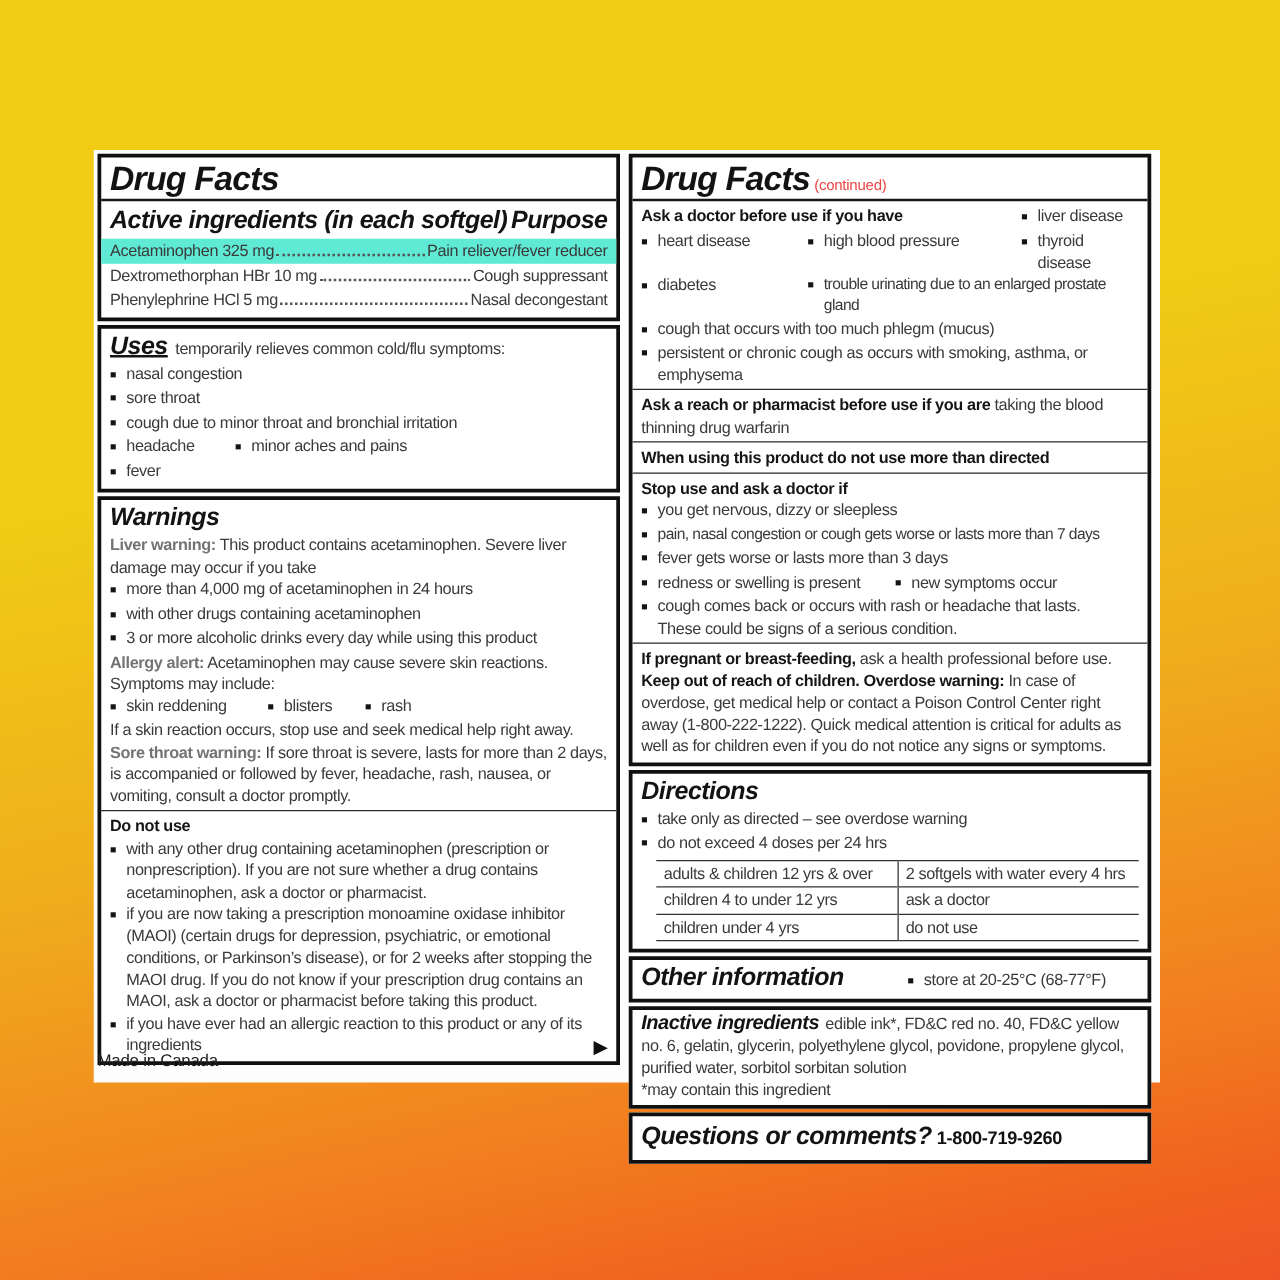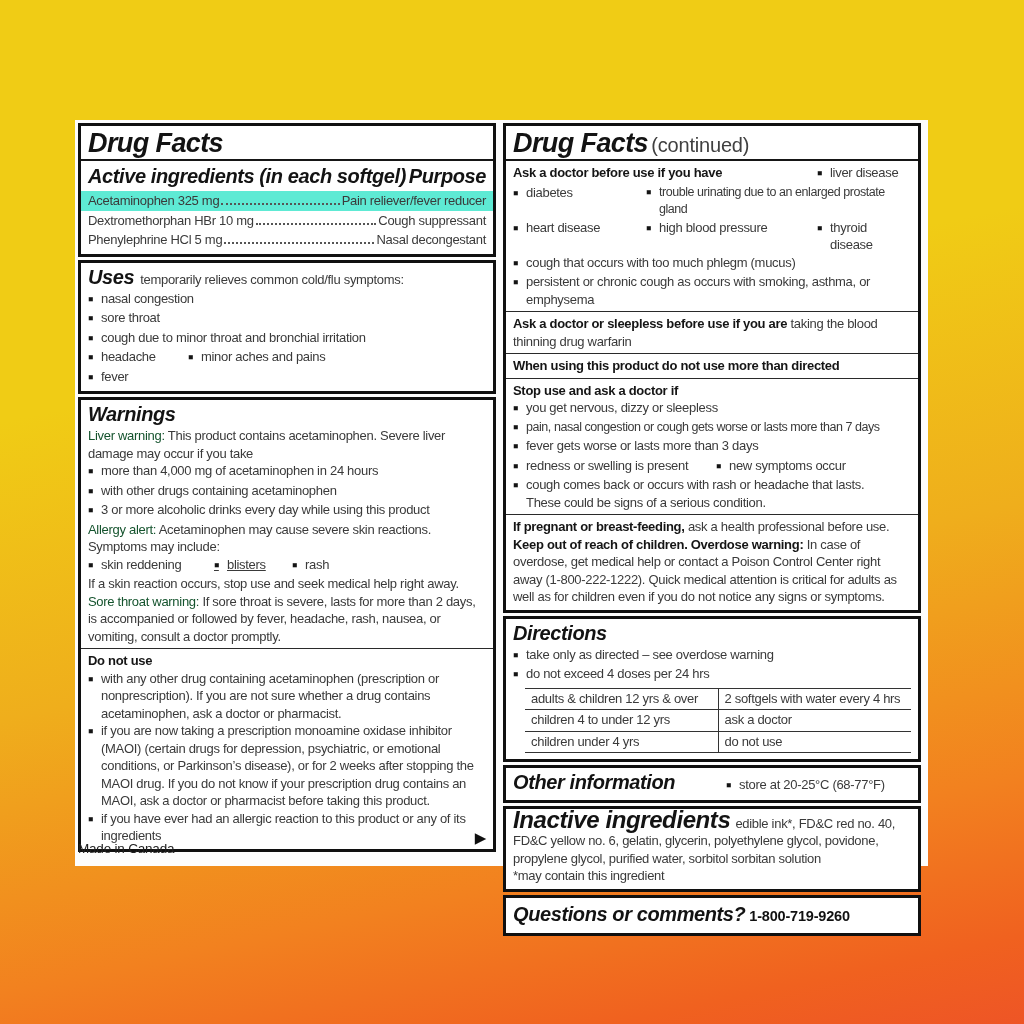--- a/index.html
+++ b/index.html
@@ -15,49 +15,49 @@
   }
   .cols { display:flex; gap:7px; padding:3px; }
   .col { width:418px; flex:none; display:flex; flex-direction:column; gap:3px; height:712px; }
   .box {
     border:3px solid #101010; background:#fff;
     padding:2px 7px 4px 7px; color:#3a3a3a;
     font-size:13px; line-height:17.5px; letter-spacing:-0.3px;
   }
   .grow { flex:1; position:relative; }
   .title { font-style:italic; font-weight:bold; font-size:27px; line-height:30px; color:#131313; letter-spacing:-0.6px; }
-  .continued { font-style:normal; font-weight:normal; font-size:20px; color:#404040; letter-spacing:-0.2px; }
+  .continued { font-style:normal; font-weight:normal; font-size:12px; color:#ef4444; letter-spacing:-0.2px; }
   .rule  { border-top:2px solid #161616; margin:1px -7px 3px -7px; }
   .thin  { border-top:1.5px solid #2a2a2a; margin:3px -7px 3px -7px; }
   .sechead { font-style:italic; font-weight:bold; font-size:20px; line-height:25px; color:#131313; letter-spacing:-0.4px; }
   .subhead { font-weight:bold; color:#151515; }
-  .bold { font-weight:normal; color:#14532d; }
+  .bold { font-weight:bold; color:#737373; }
   .hrow { display:flex; justify-content:space-between; align-items:baseline; }
   .ing-row { display:flex; align-items:baseline; margin:0 -7px; padding:1px 7px; }
   .ing-row.hl { background:#5eead4; }
   .lead { flex:1; border-bottom:2px dotted #555; margin:0 2px 3px 2px; }
   .brow { display:flex; }
   .b { flex:none; width:13px; color:#141414; }
   .b::before { content:"■"; font-size:8.5px; position:relative; top:-1px; }
   .bt { flex:1; }
   .inline-b { display:inline-flex; }
   .askgrid { display:grid; grid-template-columns:110px 148px 1fr;gap:23px; }
   .span2 { grid-column: span 2; }
   .fit { letter-spacing:-0.45px; font-size:12.5px; }
   .pairrow { display:flex; }
-  .w100 { width:100px; flex:none; } .w128 { width:126px; flex:none; } .w80 { width:78px; flex:none;text-decoration:underline; } .w205 { width:203px; flex:none; }
+  .w100 { width:100px; flex:none; } .w128 { width:126px; flex:none; } .w80 { width:78px; flex:none; } .w205 { width:203px; flex:none; }
   .arrow { position:absolute; right:7px; bottom:2px; font-size:15px; color:#0f0f0f; }
   .dir-table { border-collapse:collapse; margin:3px 0 2px 12px; width:calc(100% - 12px); }
   .dir-table td { border-top:1.5px solid #333; padding:1px 6px 2px 6px; font-size:13px; letter-spacing:-0.3px;margin-top:40px; }
   .dir-table tr:last-child td { border-bottom:1.5px solid #333; }
   .dir-table td:first-child { width:50%; }
   .dir-table td + td { border-left:1.5px solid #333; }
   .other-row { display:flex; align-items:baseline;gap:23px; }
   .other-row .brow { margin-left:28px; }
-  .inact-head { font-style:italic; font-weight:bold; font-size:24px; color:#131313; letter-spacing:-0.4px; margin-right:5px; }
+  .inact-head { font-style:italic; font-weight:bold; font-size:16px; color:#131313; letter-spacing:-0.4px; margin-right:5px; }
   .q-row { display:flex; align-items:baseline; padding:2px 0; }
   .phone { font-weight:bold; color:#111; font-size:14.5px; margin-left:4px; letter-spacing:-0.2px; }
   .made-in { position:absolute; left:3px; top:721px; font-size:13.5px; color:#202020; letter-spacing:-0.2px; }
   .mt2 { margin-top:2px; }
 </style>
 </head>
 <body>
 
 <div class="label">
   <div class="cols">
@@ -83,21 +83,21 @@
         </div>
         <div class="ing-row">
           <span>Phenylephrine HCl 5 mg</span>
           <span class="lead"></span>
           <span>Nasal decongestant</span>
         </div>
       </div>
 
       <div class="box">
         <div>
-          <span class="sechead" style="margin-right:6px;">Uses</span><span>temporarily relieves common cold/flu symptoms:</span>
+          <span class="sechead" style="margin-right:6px;text-decoration:underline;">Uses</span><span>temporarily relieves common cold/flu symptoms:</span>
         </div>
         <div class="brow">
             <span class="b"></span>
             <span class="bt">nasal congestion</span>
           </div>
         <div class="brow">
             <span class="b"></span>
             <span class="bt">sore throat</span>
           </div>
         <div class="brow">
@@ -191,53 +191,53 @@
         <div class="askgrid">
           <span class="subhead span2">Ask a doctor before use if you have</span>
           <span class="inline-b">
               <span class="b"></span>
               <span>liver disease</span>
             </span>
         </div>
         <div class="askgrid">
           <span class="inline-b">
               <span class="b"></span>
+              <span>heart disease</span>
+            </span>
+          <span class="inline-b">
+              <span class="b"></span>
+              <span>high blood pressure</span>
+            </span>
+          <span class="inline-b">
+              <span class="b"></span>
+              <span>thyroid disease</span>
+            </span>
+        </div>
+        <div class="askgrid">
+          <span class="inline-b">
+              <span class="b"></span>
               <span>diabetes</span>
             </span>
           <span class="inline-b span2 fit">
               <span class="b"></span>
               <span>trouble urinating due to an enlarged prostate gland</span>
             </span>
         </div>
-        <div class="askgrid">
-          <span class="inline-b">
-              <span class="b"></span>
-              <span>heart disease</span>
-            </span>
-          <span class="inline-b">
-              <span class="b"></span>
-              <span>high blood pressure</span>
-            </span>
-          <span class="inline-b">
-              <span class="b"></span>
-              <span>thyroid disease</span>
-            </span>
-        </div>
         <div class="brow">
             <span class="b"></span>
             <span class="bt">cough that occurs with too much phlegm (mucus)</span>
           </div>
         <div class="brow">
             <span class="b"></span>
             <span class="bt">persistent or chronic cough as occurs with smoking, asthma, or emphysema</span>
           </div>
 
         <div class="thin"></div>
         <div>
-          <span class="subhead">Ask a doctor or sleepless before use if you are</span>
+          <span class="subhead">Ask a reach or pharmacist before use if you are</span>
           <span>taking the blood thinning drug warfarin</span>
         </div>
 
         <div class="thin"></div>
         <div class="subhead">When using this product do not use more than directed</div>
 
         <div class="thin"></div>
         <div class="subhead">Stop use and ask a doctor if</div>
         <div class="brow">
             <span class="b"></span>

